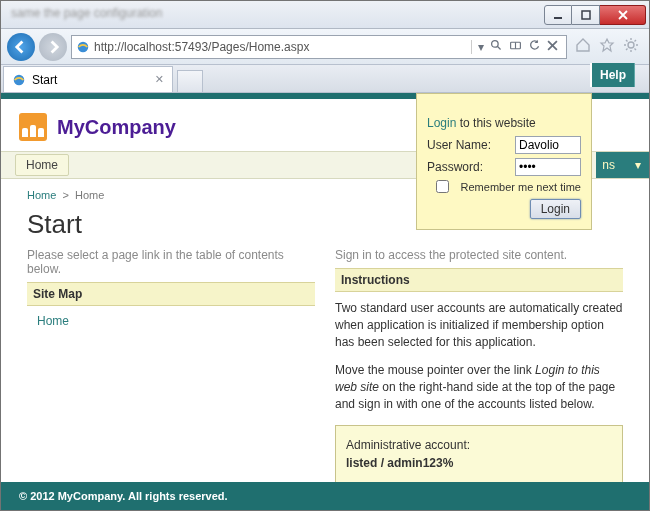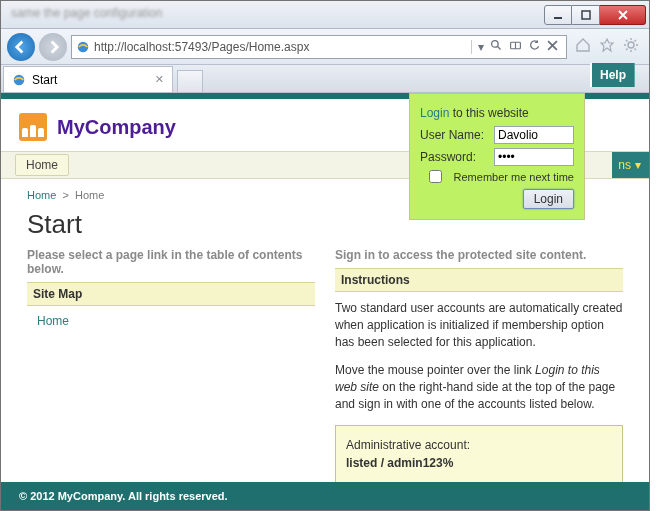--- a/index.html
+++ b/index.html
@@ -29,38 +29,38 @@
   .newtab { width:26px; height:22px; background:linear-gradient(#f3f5f9,#dfe4ec); border:1px solid #b7c0ce; border-bottom:none; margin-left:4px; }
   .app { flex:1; display:flex; flex-direction:column; background:#fff; position:relative; min-height:0; }
   .topband { height:6px; background:#1f6f6f; }
   .header { display:flex; align-items:center; padding:14px 18px 10px; background:#fff; }
   .logo { width:28px; height:28px; background:#f29a2e; border-radius:3px; display:flex; align-items:flex-end; justify-content:center; gap:2px; padding-bottom:4px; margin-right:10px;}
   .logo span { width:6px; height:9px; background:#fff; border-radius:2px 2px 0 0; }
   .logo span.mid { height:12px; }
   .company { font-size:20px; color:#4c1d95; font-weight:600; }
   .menubar { height:28px; background:#f3f4e5; border-top:1px solid #d7d9bf; border-bottom:1px solid #d7d9bf; display:flex; align-items:center; padding:0 14px; position:relative; }
   .menubtn { background:#f8f8df; border:1px solid #d2d4b0; padding:3px 10px; font-size:12px; color:#444; border-radius:2px; }
-  .right-fragment { position:absolute; right:0; top:0; bottom:0; display:flex; align-items:center; background:#2a7d7d; color:#fde047; padding:0 8px 0 6px; font-size:12px; gap:4px; }
+  .right-fragment { position:absolute; right:0; top:0; bottom:0; display:flex; align-items:center; background:#2a7d7d; color:#fef9c3; padding:0 8px 0 6px; font-size:12px; gap:20px; }
   .helpbtn { position:absolute; right:14px; top:-36px; background:#2a7d7d; color:#fff; padding:5px 8px; font-size:12px; border-left:2px solid #fff; border-right:1px solid #5fa7a7;font-weight:bold; }
   .content { flex:1; padding:10px 26px 16px; overflow:auto; min-height:0; }
   .bc { font-size:11px; color:#7a7a7a; margin-bottom:8px; }
   .bc a { color:#2a7d7d; text-decoration:none; }
   .h1 { font-size:26px; color:#333; margin-bottom:8px; }
   .cols { display:flex; gap:20px; }
   .col { flex:1; min-width:0; }
-  .sub { color:#8a8a8a; font-size:12px; margin-bottom:6px;font-weight:bold; }
+  .sub { color:#8a8a8a; font-size:12px; margin-bottom:6px; }
   .sectionhdr { background:#f6f4c9; border-top:1px solid #d8d39a; border-bottom:1px solid #d8d39a; padding:4px 6px; font-weight:bold; color:#333; font-size:12px; margin-bottom:8px; }
   .sitemap a { color:#2a7d7d; text-decoration:none; font-size:12px; padding-left:10px; display:block; }
   .para { color:#333; font-size:12px; line-height:1.4; margin-bottom:12px; }
   .accounts { background:#fbfad6; border:1px solid #c8c38a; padding:10px; font-size:12px; color:#333; line-height:1.5; }
   .footer { background:#1f6f6f; color:#fff; font-size:11px; font-weight:bold; padding:8px 18px; }
-  .loginpanel { position:absolute; top:0; right:64px; width:176px; background:#bef264; border:1px solid #c8c38a; padding:12px 10px 10px; font-size:12px; color:#333; z-index:10; }
+  .loginpanel { position:absolute; top:0; right:57px; width:176px; background:#fef9c3; border:1px solid #c8c38a; padding:22px 10px 10px; font-size:12px; color:#333; z-index:10; }
   .loginpanel .title { margin-bottom:6px; }
   .loginpanel .title a { color:#2a7d7d; text-decoration:none; }
-  .frow { display:flex; align-items:center; margin-bottom:4px; gap:6px; }
+  .frow { display:flex; align-items:center; margin-bottom:4px; gap:20px; }
   .frow label { width:68px; color:#333; text-align:left; }
   .frow input[type=text], .frow input[type=password] { flex:1; border:1px solid #9aa3b0; height:18px; padding:0 3px; font-size:12px; min-width:0; }
   .remember { display:flex; align-items:center; justify-content:flex-end; gap:12px; font-size:11px; margin:4px 0 6px; color:#333;}
   .loginbtn-row { text-align:right; }
   .loginbtn { background:linear-gradient(#eef1f6,#d8dee8); border:1px solid #6f8db3; padding:2px 10px; font-size:12px; border-radius:2px; color:#333; box-shadow: 0 0 2px #6f8db3; }
   svg.ie { display:block; }
 </style>
 </head>
 <body>
 

